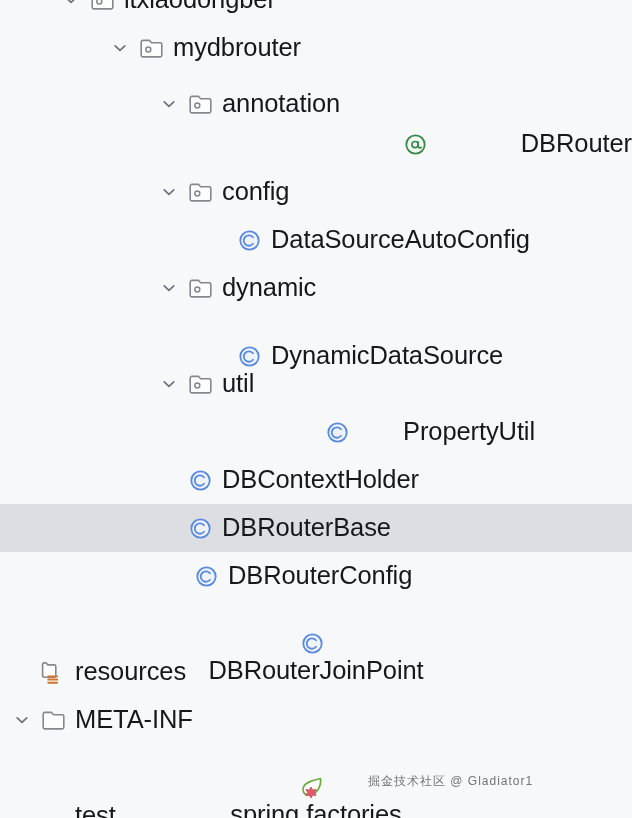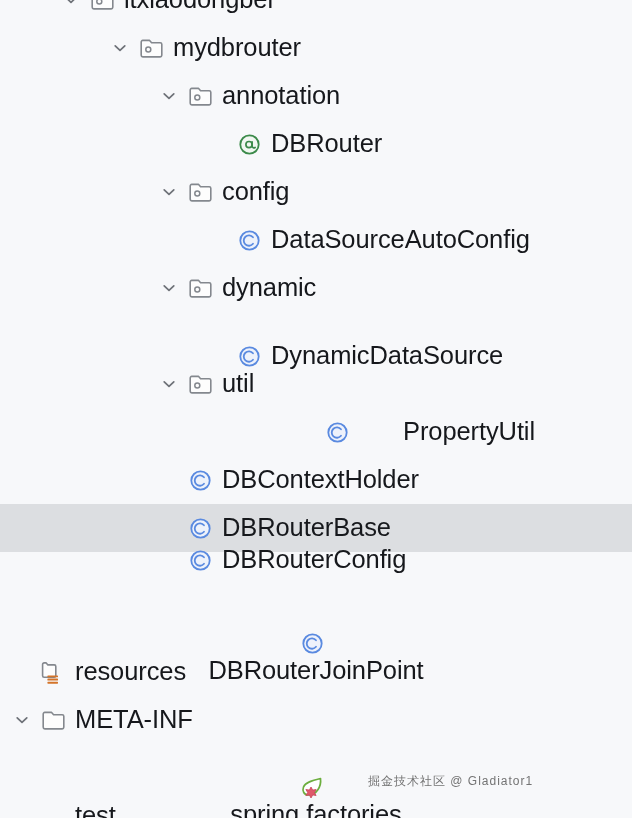--- a/index.html
+++ b/index.html
@@ -100,36 +100,36 @@
         </svg>
       </div>
       <div class="icon">
         <svg width="27" height="27" viewBox="0 0 27 27">
           <path d="M3.2 7.2 v13.1 a1.6 1.6 0 0 0 1.6 1.6 h17.4 a1.6 1.6 0 0 0 1.6 -1.6 V9.3 a1.6 1.6 0 0 0 -1.6 -1.6 h-8.6 l-2.0 -2.3 h-6.8 a1.6 1.6 0 0 0 -1.6 1.8 z" fill="#fdfdfd" stroke="#84888e" stroke-width="1.6" stroke-linejoin="round"></path>
           <circle cx="10.3" cy="14.6" r="2.5" fill="none" stroke="#84888e" stroke-width="1.5"></circle>
         </svg>
       </div>
       <span class="label">mydbrouter</span>
     </div>
-    <div class="row" style="top: 72px;">
+    <div class="row" style="top: 80px;">
       <div class="indent" style="width: 155px;"></div>
       <div class="chevron">
         <svg width="18" height="18" viewBox="0 0 18 18">
           <path d="M4.2 6.8 L9 11.4 L13.8 6.8" fill="none" stroke="#6e7278" stroke-width="1.7" stroke-linecap="round" stroke-linejoin="round"></path>
         </svg>
       </div>
       <div class="icon">
         <svg width="27" height="27" viewBox="0 0 27 27">
           <path d="M3.2 7.2 v13.1 a1.6 1.6 0 0 0 1.6 1.6 h17.4 a1.6 1.6 0 0 0 1.6 -1.6 V9.3 a1.6 1.6 0 0 0 -1.6 -1.6 h-8.6 l-2.0 -2.3 h-6.8 a1.6 1.6 0 0 0 -1.6 1.8 z" fill="#fdfdfd" stroke="#84888e" stroke-width="1.6" stroke-linejoin="round"></path>
           <circle cx="10.3" cy="14.6" r="2.5" fill="none" stroke="#84888e" stroke-width="1.5"></circle>
         </svg>
       </div>
       <span class="label">annotation</span>
     </div>
-    <div class="row" style="top: 120px;">
+    <div class="row" style="top: 120px; justify-content: space-between;">
       <div class="indent" style="width: 204px;"></div>
       <div class="chevron empty">
         <svg width="18" height="18" viewBox="0 0 18 18">
           <path d="M4.2 6.8 L9 11.4 L13.8 6.8" fill="none" stroke="#6e7278" stroke-width="1.7" stroke-linecap="round" stroke-linejoin="round"></path>
         </svg>
       </div>
       <div class="icon">
         <svg width="27" height="27" viewBox="0 0 27 27">
           <circle cx="13.5" cy="13.5" r="9.2" fill="#f1f7f1" stroke="#3c8a4a" stroke-width="1.8"></circle>
           <circle cx="13.0" cy="13.6" r="3.1" fill="none" stroke="#3c8a4a" stroke-width="1.7"></circle>
@@ -251,21 +251,21 @@
         </svg>
       </div>
       <div class="icon">
         <svg width="27" height="27" viewBox="0 0 27 27">
           <circle cx="13.5" cy="13.5" r="9.2" fill="#eef2fb" stroke="#5a8ae0" stroke-width="1.8"></circle>
           <path d="M17.0 10.3 a5.2 5.2 0 1 0 0 6.5" fill="none" stroke="#5a8ae0" stroke-width="1.8" stroke-linecap="round"></path>
         </svg>
       </div>
       <span class="label">DBRouterBase</span>
     </div>
-    <div class="row" style="top: 536px;">
+    <div class="row" style="top: 552px; padding-left: 6px;">
       <div class="indent" style="width: 155px;"></div>
       <div class="chevron empty">
         <svg width="18" height="18" viewBox="0 0 18 18">
           <path d="M4.2 6.8 L9 11.4 L13.8 6.8" fill="none" stroke="#6e7278" stroke-width="1.7" stroke-linecap="round" stroke-linejoin="round"></path>
         </svg>
       </div>
       <div class="icon">
         <svg width="27" height="27" viewBox="0 0 27 27">
           <circle cx="13.5" cy="13.5" r="9.2" fill="#eef2fb" stroke="#5a8ae0" stroke-width="1.8"></circle>
           <path d="M17.0 10.3 a5.2 5.2 0 1 0 0 6.5" fill="none" stroke="#5a8ae0" stroke-width="1.8" stroke-linecap="round"></path>

